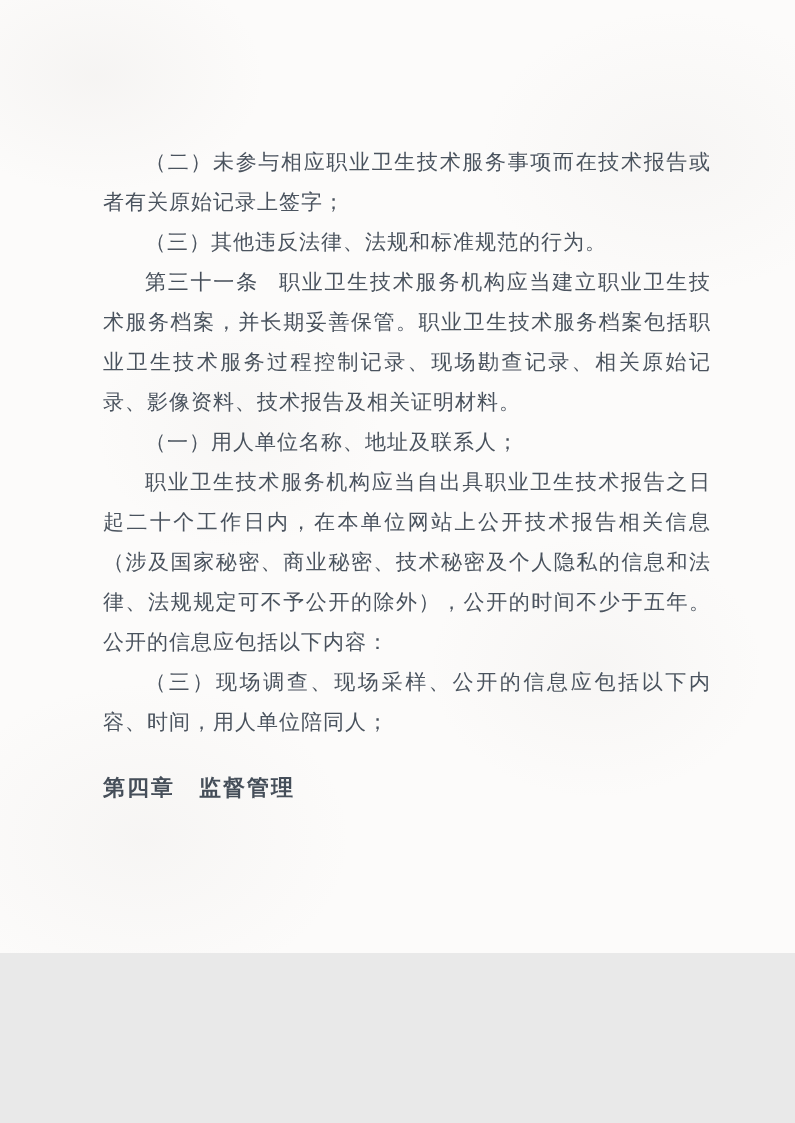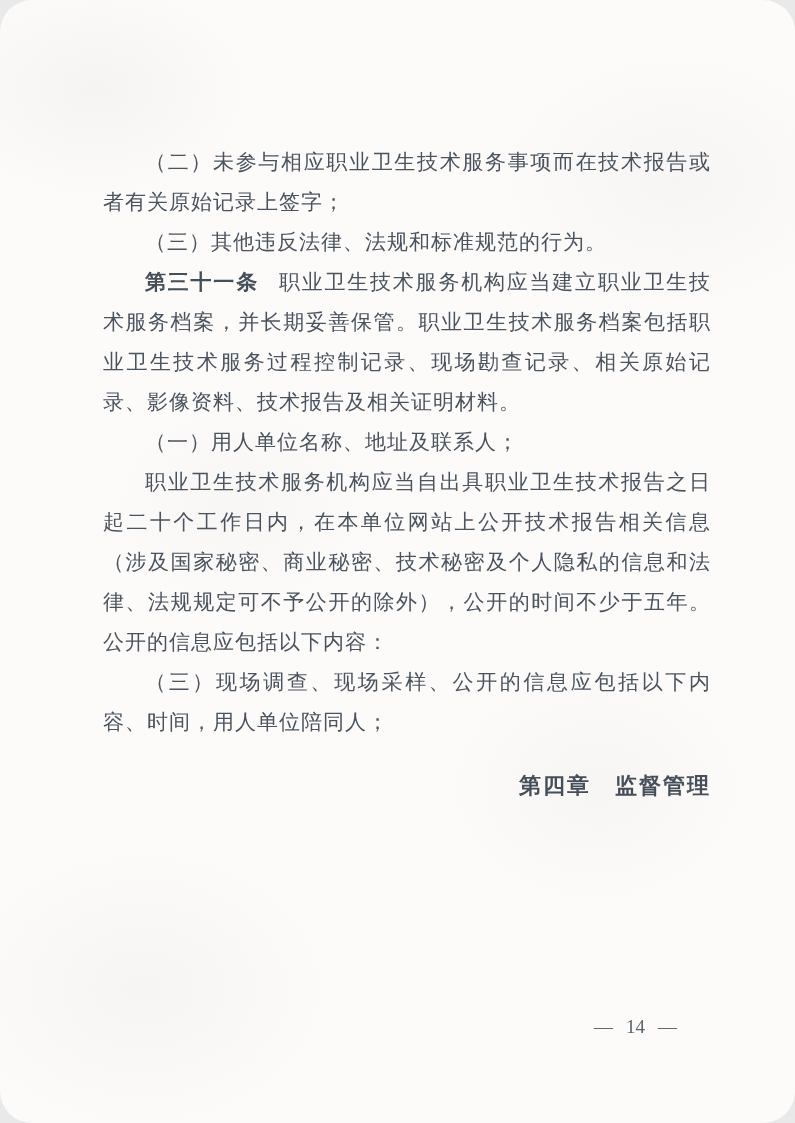--- a/index.html
+++ b/index.html
@@ -8,61 +8,60 @@
   }
   body {
     width: 795px;
     height: 1123px;
     background: #e9e9e9;
     font-family: "Liberation Serif", "DejaVu Serif", serif;
   }
   .page {
     position: relative;
     width: 795px;
-    height: 1123px;
+    height: 953px;
     overflow: hidden;
     color: #4a535e;
     background:
       radial-gradient(ellipse 260px 180px at 12% 8%, rgba(190,185,180,0.10), transparent 65%),
       radial-gradient(ellipse 300px 220px at 85% 16%, rgba(185,182,178,0.08), transparent 65%),
       radial-gradient(ellipse 240px 200px at 30% 45%, rgba(190,188,184,0.07), transparent 60%),
       radial-gradient(ellipse 280px 220px at 75% 70%, rgba(188,184,180,0.08), transparent 60%),
       radial-gradient(ellipse 320px 240px at 18% 88%, rgba(190,186,182,0.09), transparent 65%),
       #fcfbfa;
-    border-radius: 32px;
   }
   .content {
     position: absolute;
     left: 103px;
     top: 142px;
     width: 608px;
   }
   .para {
     margin: 0;
     font-size: 21px;
     line-height: 40px;
     letter-spacing: 1px;
     text-align: justify;
     text-indent: 2em;
     color: #4a535e;
   }
   .lead {
-    font-weight: 700;
+    font-weight: 400;
     font-family: "Liberation Sans", "DejaVu Sans", sans-serif;
     color: #454e59;
     margin-right: 20px;
   }
   .chapter {
     margin: 24px 0 2px 0;
     font-size: 22px;
     line-height: 44px;
     letter-spacing: 2px;
     font-weight: 700;
-    font-family: Liberation Mono, monospace;
-    text-align: right;
+    font-family: Liberation Serif, serif;
+    text-align: left;
     color: #454e59;
   }
   .footer {
     position: absolute;
     top: 1016px;
     right: 118px;
     display: flex;
     align-items: baseline;
     gap: 13px;
     font-size: 19px;

